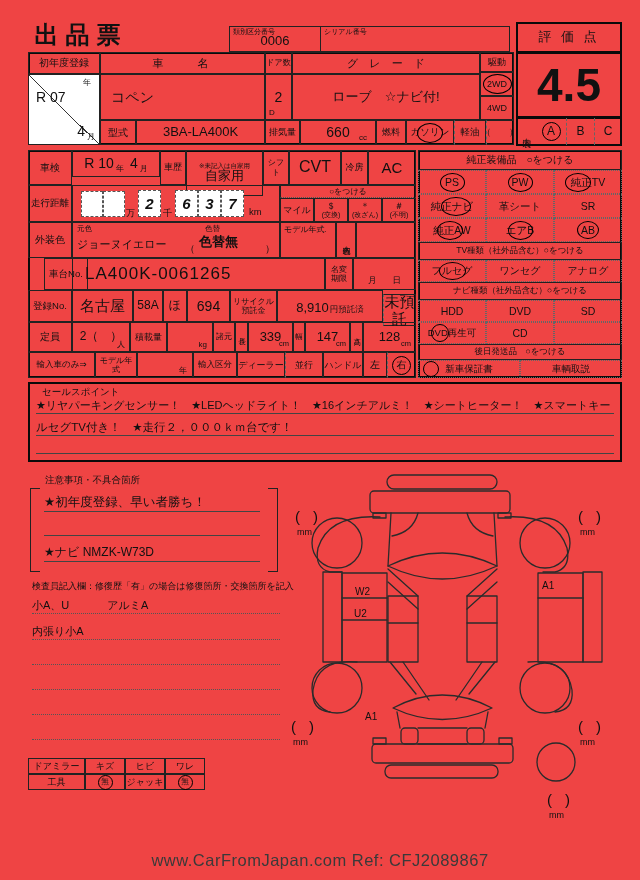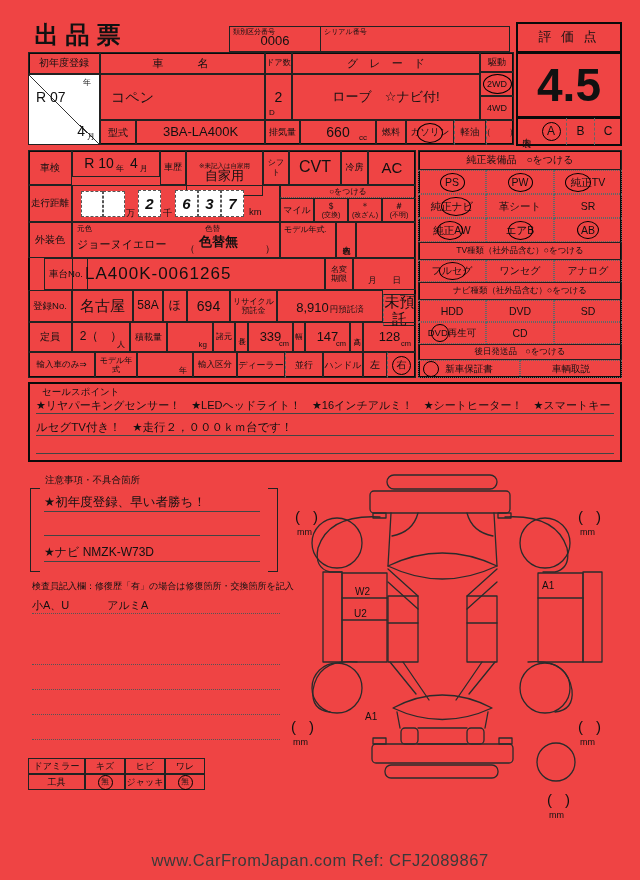--- a/index.html
+++ b/index.html
@@ -288,20 +288,21 @@
   <div class="c" style="left:268px;top:488px;width:10px;height:84px;border-right:1.8px solid #222;border-top:1.8px solid #222;border-bottom:1.8px solid #222"></div>
   <div class="u" style="left:44px;top:492px;width:216px;height:20px;font-size:12.5px">★初年度登録、早い者勝ち！</div>
   <div class="u" style="left:44px;top:518px;width:216px;height:18px"></div>
   <div class="u" style="left:44px;top:542px;width:216px;height:20px;font-size:12px">★ナビ NMZK-W73D</div>
 
   <div class="lbl" style="left:32px;top:580px;font-size:9px">検査員記入欄：修復歴「有」の場合は修復箇所・交換箇所を記入</div>
   <div class="u ud" style="left:32px;top:596px;width:248px;height:18px;gap:38px;font-size:11px">
     <span>小A、U</span>
     <span>アルミA</span>
   </div>
+  <div class="u ud" style="left:32px;top:622px;width:248px;height:18px;font-size:11px">内張り小A</div>
   <div class="u ud" style="left:32px;top:647px;width:248px;height:18px"></div>
   <div class="u ud" style="left:32px;top:672px;width:248px;height:18px"></div>
   <div class="u ud" style="left:32px;top:697px;width:248px;height:18px"></div>
   <div class="u ud" style="left:32px;top:722px;width:248px;height:18px"></div>
 
   <div class="c bd" style="left:28px;top:758px;width:57px;height:16px;font-size:9px">ドアミラー</div>
   <div class="c bd" style="left:85px;top:758px;width:40px;height:16px;font-size:9px">キズ</div>
   <div class="c bd" style="left:125px;top:758px;width:40px;height:16px;font-size:9px">ヒビ</div>
   <div class="c bd" style="left:165px;top:758px;width:40px;height:16px;font-size:9px">ワレ</div>
   <div class="c bd" style="left:28px;top:774px;width:57px;height:16px;font-size:9px">工具</div>

